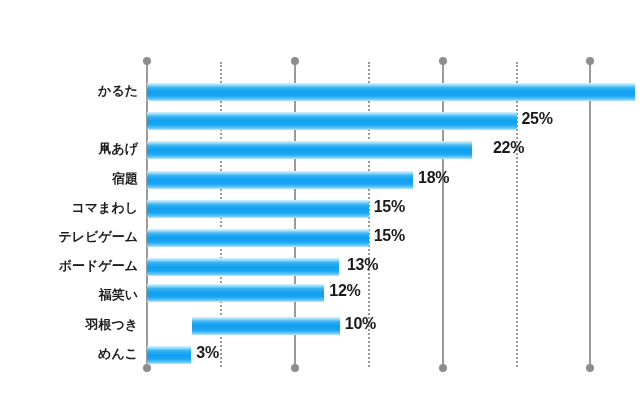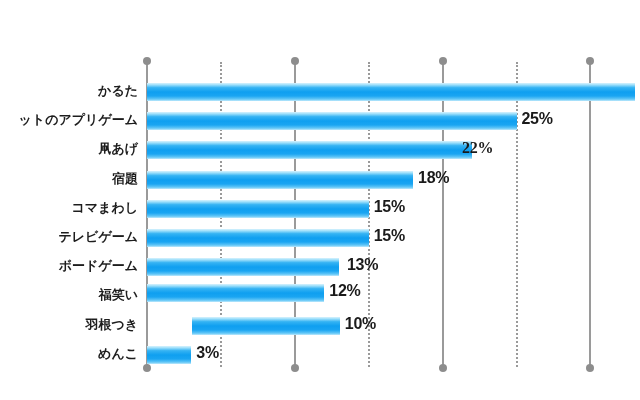--- a/index.html
+++ b/index.html
@@ -120,21 +120,20 @@
     transform: scaleX(1);
   }
 </style>
 </head>
 <body>
 
 <div id="chart-root">
 
   <div class="cat-wrap" id="cat-labels-wrap">
       <div class="cat-label" style="top: 20px;">かるた</div>
-      <div class="cat-label" style="top: 49.2px;">ットのアプリゲーム</div>
       <div class="cat-label" style="top: 78.4px;">凧あげ</div>
       <div class="cat-label" style="top: 107.6px; margin-left: 16px;">宿題</div>
       <div class="cat-label" style="top: 136.8px;">コマまわし</div>
       <div class="cat-label" style="top: 195.2px;">ボードゲーム</div>
       <div class="cat-label" style="top: 166px;">テレビゲーム</div>
       <div class="cat-label" style="top: 224.4px;">福笑い</div>
       <div class="cat-label" style="top: 253.6px;">羽根つき</div>
       <div class="cat-label" style="top: 282.8px;">めんこ</div>
     </div>
 
@@ -173,21 +172,21 @@
     <div id="bars">
         <div class="bar-row" style="top: 21px; width: 493px;">
           <div class="bar" style="width: 487.74px;"></div>
         </div>
         <div class="bar-row" style="top: 50.2px; width: 493px;">
           <div class="bar" style="width: 369.5px;"></div>
           <div class="bar-value" style="left: 374.5px;">25%</div>
         </div>
         <div class="bar-row" style="top: 79.4px; width: 493px;">
           <div class="bar" style="width: 325.16px;"></div>
-          <div class="bar-value" style="left: 315px; font-family: Liberation Serif, serif;">22%</div>
+          <div class="bar-value" style="left: 346px;">22%</div>
         </div>
         <div class="bar-row" style="top: 108.6px; width: 502px;">
           <div class="bar" style="width: 266.04px;"></div>
           <div class="bar-value" style="left: 271.04px;">18%</div>
         </div>
         <div class="bar-row" style="top: 137.8px; width: 493px;">
           <div class="bar" style="width: 221.7px;"></div>
           <div class="bar-value" style="left: 226.7px;">15%</div>
         </div>
         <div class="bar-row" style="top: 167px; width: 493px;">

